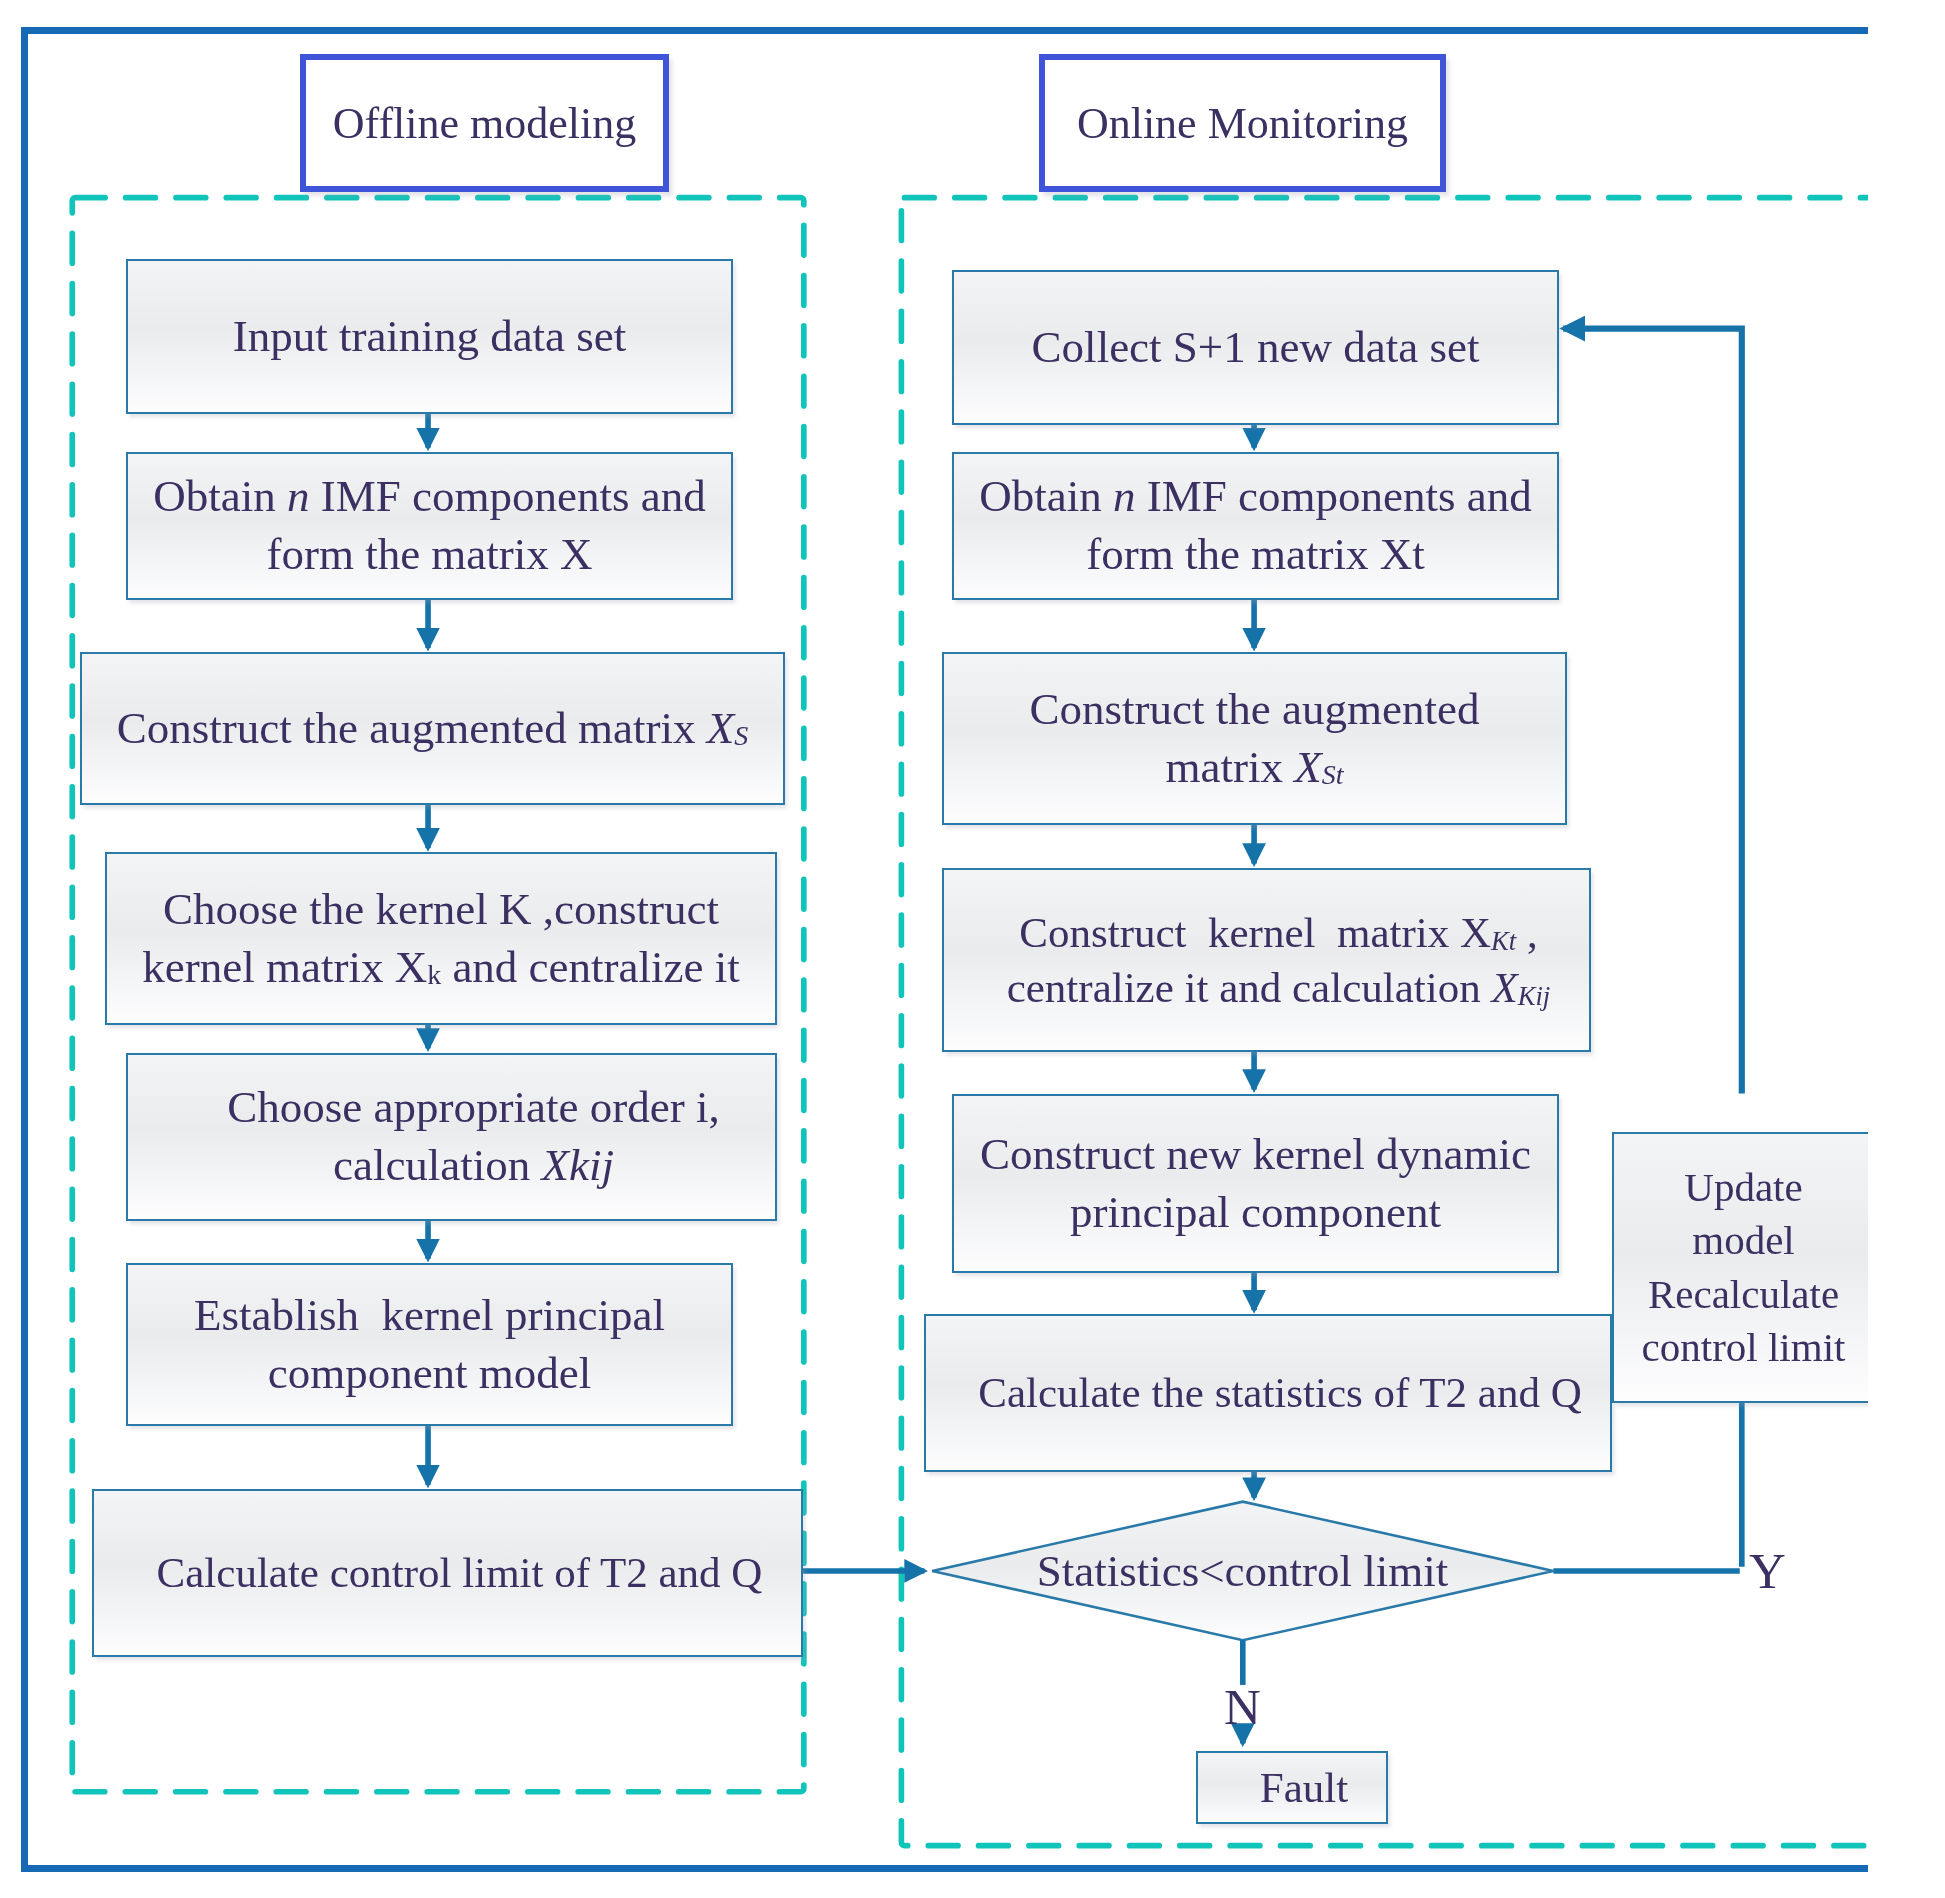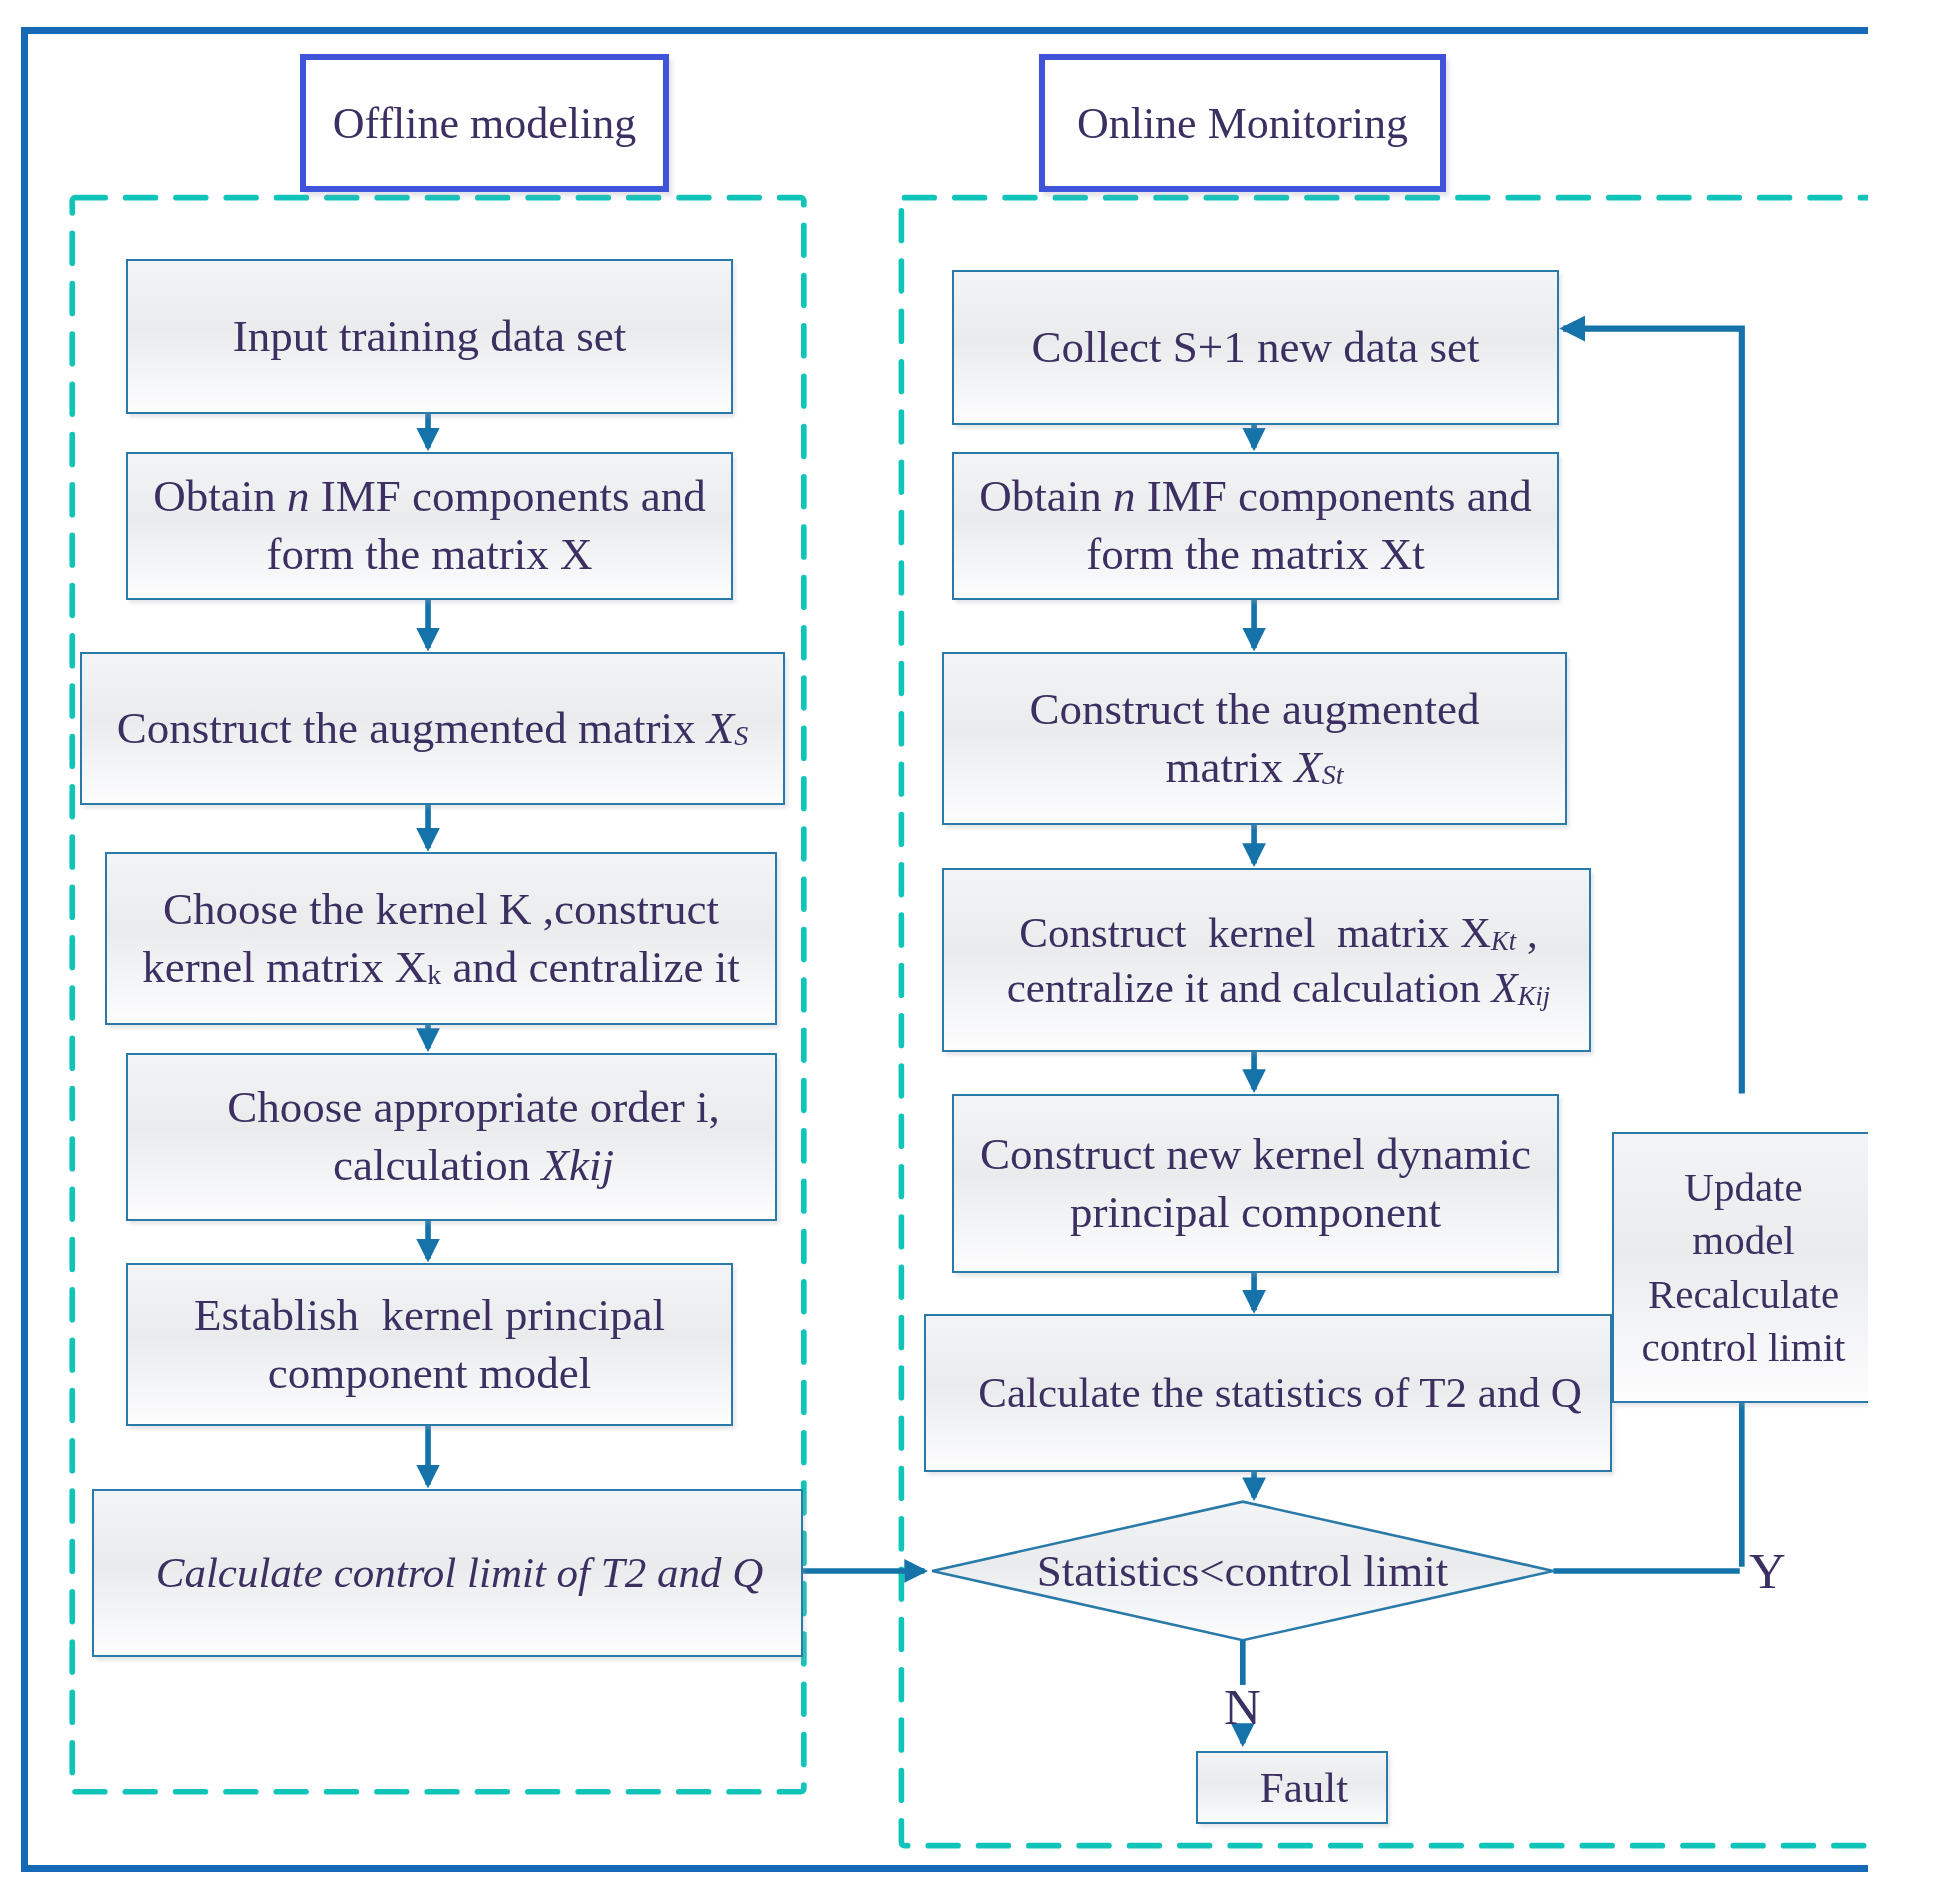--- a/index.html
+++ b/index.html
@@ -119,21 +119,21 @@
       <div class="line"><span>kernel matrix X</span><span class="sm">k</span><span> and centralize it</span></div>
     </div>
   <div class="flow-box" style="left:126px;top:1053px;width:603px;height:164px;padding-left:44px;">
       <div class="line"><span>Choose appropriate order i,</span></div>
       <div class="line"><span>calculation </span><span class="it">Xkij</span></div>
     </div>
   <div class="flow-box" style="left:126px;top:1263px;width:603px;height:159px;">
       <div class="line"><span>Establish  kernel principal</span></div>
       <div class="line"><span>component model</span></div>
     </div>
-  <div class="flow-box tight" style="left:92px;top:1489px;width:683px;height:164px;font-style:italic;">
+  <div class="flow-box tight" style="left:92px;top:1489px;width:683px;height:164px;">
       <div class="line"><span>Calculate control limit of T2 and Q</span></div>
     </div>
 
   <div class="flow-box" style="left:952px;top:270px;width:603px;height:151px;font-family:Liberation Serif, serif;">
       <div class="line"><span>Collect S+1 new data set</span></div>
     </div>
   <div class="flow-box" style="left:952px;top:452px;width:603px;height:144px;">
       <div class="line"><span>Obtain </span><span class="it">n</span><span> IMF components and</span></div>
       <div class="line"><span>form the matrix Xt</span></div>
     </div>

